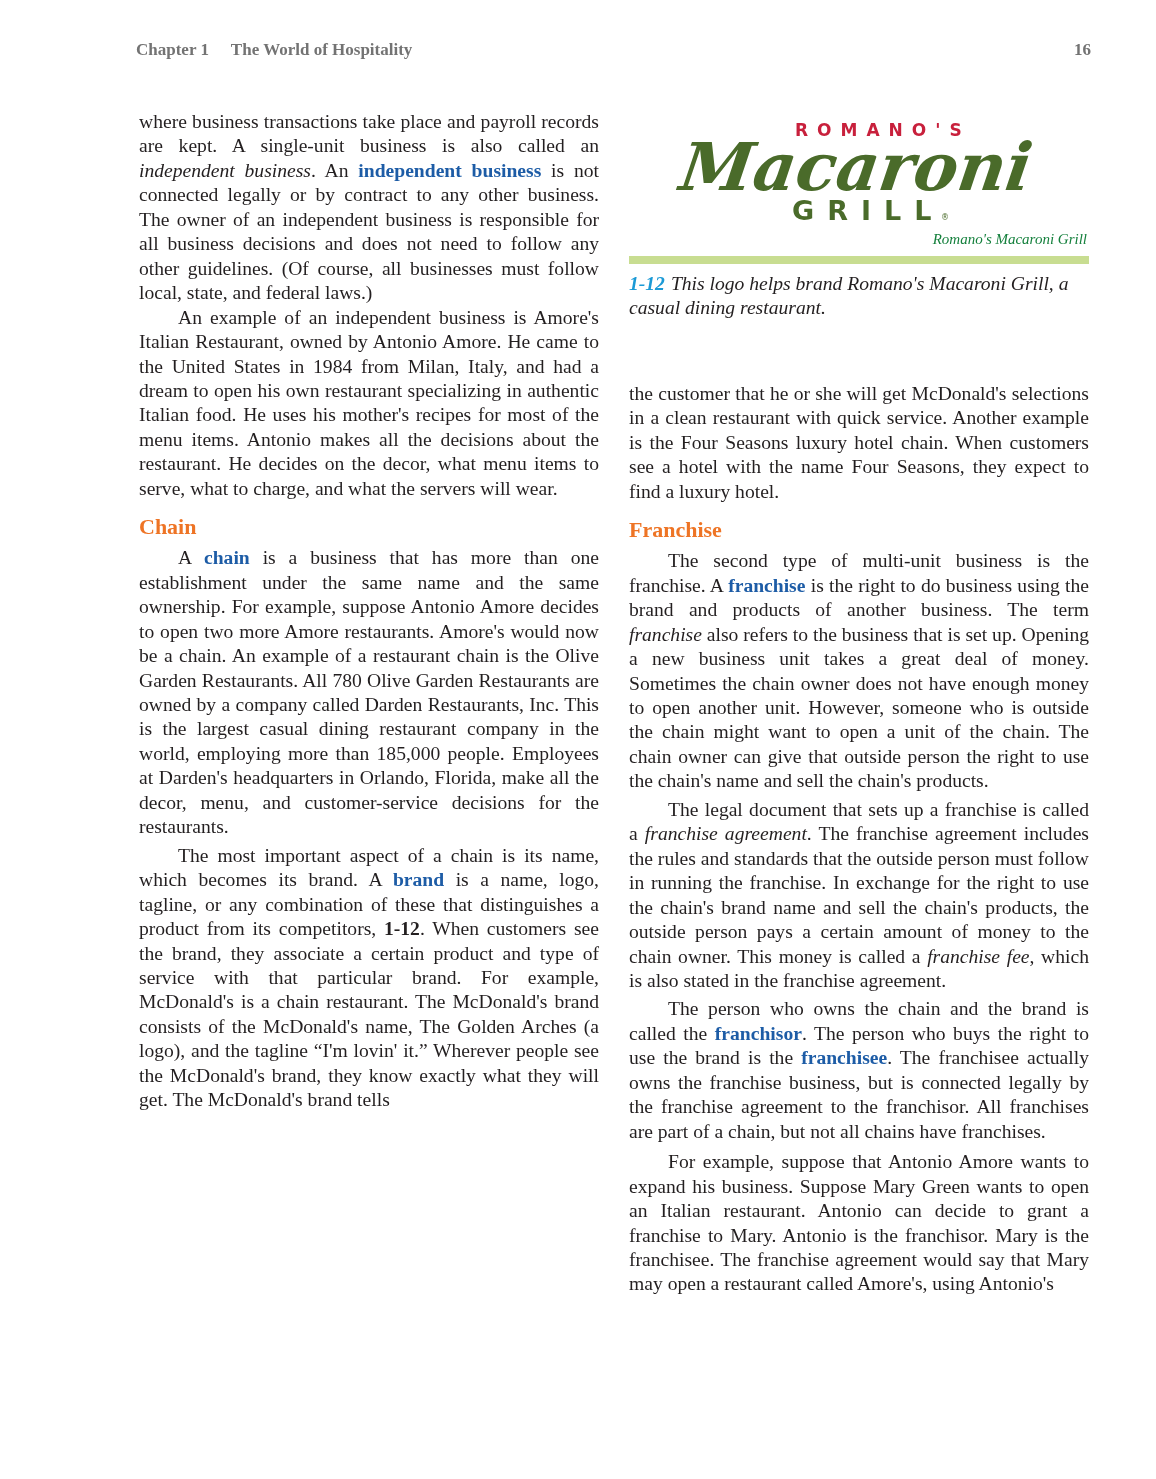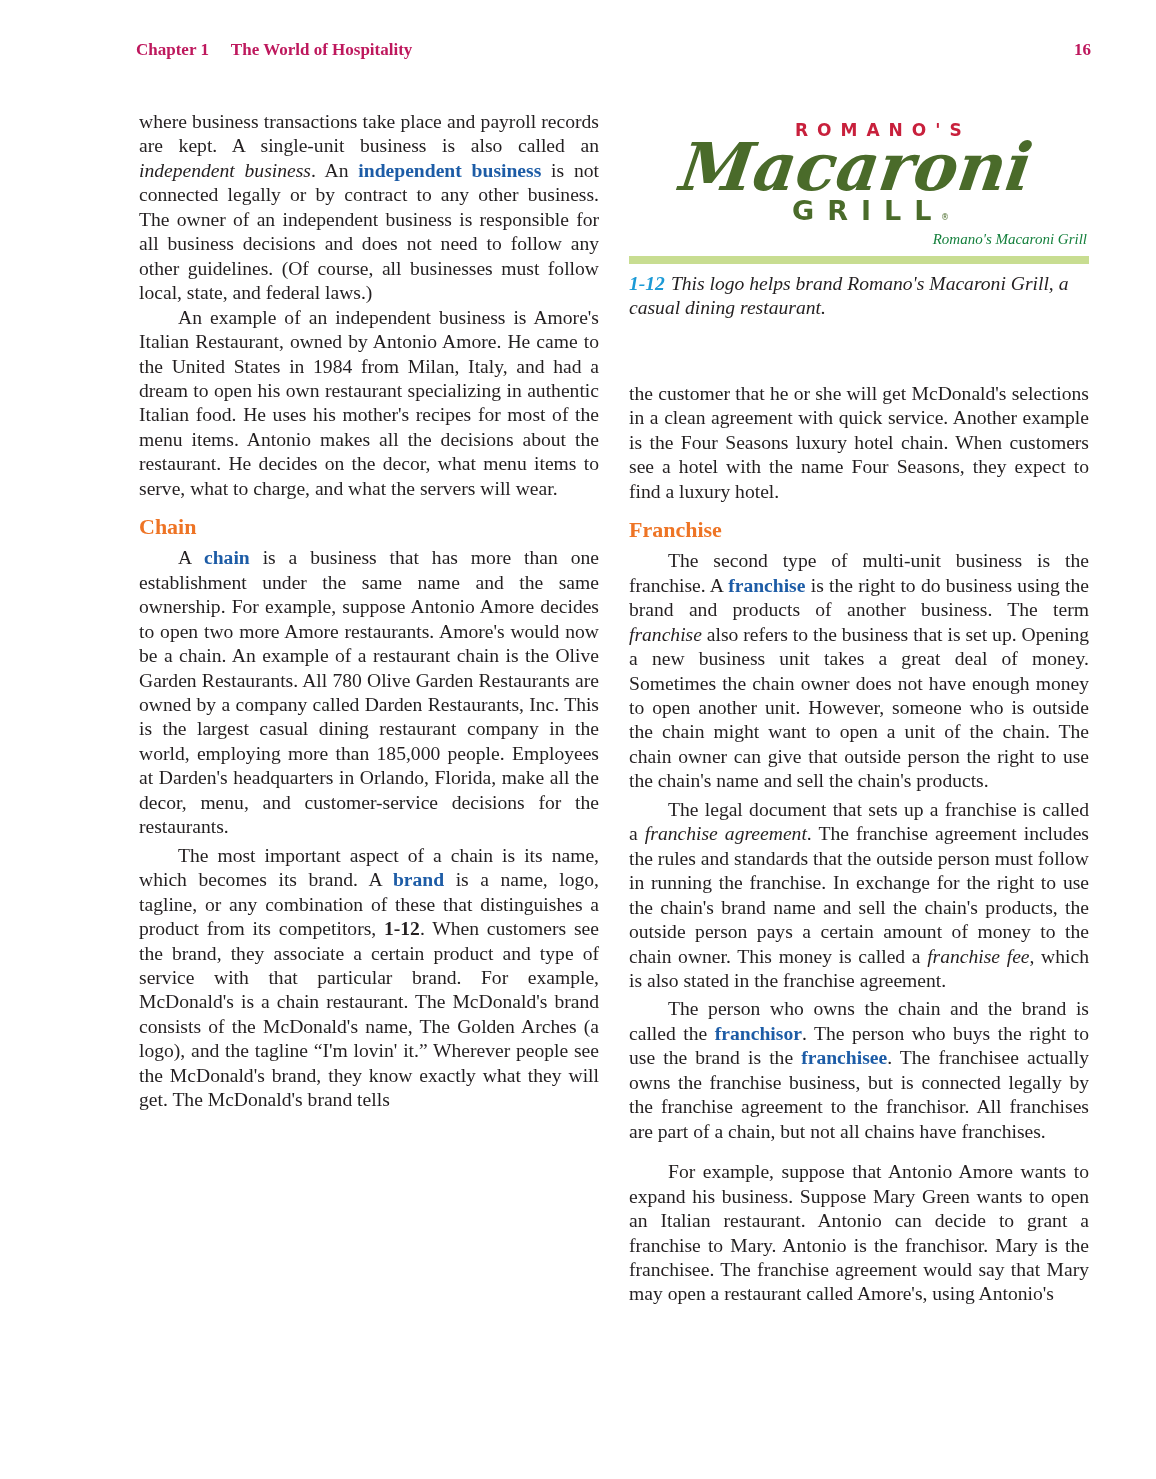--- a/index.html
+++ b/index.html
@@ -7,21 +7,21 @@
   body {
     position: relative;
     font-family: "Liberation Serif", "DejaVu Serif", serif;
     color: #231f20;
     overflow: hidden;
   }
   .running-head {
     position: absolute;
     top: 40px; left: 136px; width: 955px;
     display: flex; justify-content: space-between;
-    font-weight: bold; font-size: 17px; color: #be185d;
+    font-weight: bold; font-size: 17px; color: #737373;
   }
   .running-head .chap-num { margin-right: 18px; }
   .col {
     position: absolute;
     width: 460px;
     font-size: 19.6px;
     line-height: 24.45px;
     text-align: justify;
     hyphens: manual;
   }
@@ -95,24 +95,24 @@
     </svg>
     <div class="logo-credit">Romano's Macaroni Grill</div>
   </div>
 </div>
 <div class="fig-rule"></div>
 <div class="caption">
   <span class="fig-num">1-12</span><span>This logo helps brand Romano's Macaroni Grill, a casual dining restaurant.</span>
 </div>
 
 <div class="col col-right">
-  <p>the customer that he or she will get McDonald's selections in a clean agreement with quick service. Another example is the Four Seasons luxury hotel chain. When customers see a hotel with the name Four Seasons, they expect to find a luxury hotel.</p>
+  <p>the customer that he or she will get McDonald's selections in a clean restaurant with quick service. Another example is the Four Seasons luxury hotel chain. When customers see a hotel with the name Four Seasons, they expect to find a luxury hotel.</p>
 
   <h3 class="sub">Franchise</h3>
 
   <p class="indent"><span>The second type of multi-unit business is the franchise. A </span><span class="term">franchise</span><span> is the right to do business using the brand and products of another business. The term </span><em>franchise</em><span> also refers to the business that is set up. Opening a new business unit takes a great deal of money. Sometimes the chain owner does not have enough money to open another unit. However, someone who is outside the chain might want to open a unit of the chain. The chain owner can give that outside person the right to use the chain's name and sell the chain's products.</span></p>
 
   <p class="indent" style="margin-top:4px"><span>The legal document that sets up a franchise is called a </span><em>franchise agreement</em><span>. The franchise agreement includes the rules and standards that the outside person must follow in running the franchise. In exchange for the right to use the chain's brand name and sell the chain's products, the outside person pays a certain amount of money to the chain owner. This money is called a </span><em>franchise fee</em><span>, which is also stated in the franchise agreement.</span></p>
 
   <p class="indent" style="margin-top:4px"><span>The person who owns the chain and the brand is called the </span><span class="term">franchisor</span><span>. The person who buys the right to use the brand is the </span><span class="term">franchisee</span><span>. The franchisee actually owns the franchise business, but is connected legally by the franchise agreement to the franchisor. All franchises are part of a chain, but not all chains have franchises.</span></p>
 
-  <p class="indent" style="margin-top:16px">For example, suppose that Antonio Amore wants to expand his business. Suppose Mary Green wants to open an Italian restaurant. Antonio can decide to grant a franchise to Mary. Antonio is the franchisor. Mary is the franchisee. The franchise agreement would say that Mary may open a restaurant called Amore's, using Antonio's</p>
+  <p class="indent" style="margin-top:6px">For example, suppose that Antonio Amore wants to expand his business. Suppose Mary Green wants to open an Italian restaurant. Antonio can decide to grant a franchise to Mary. Antonio is the franchisor. Mary is the franchisee. The franchise agreement would say that Mary may open a restaurant called Amore's, using Antonio's</p>
 </div>
 
 </body></html>

